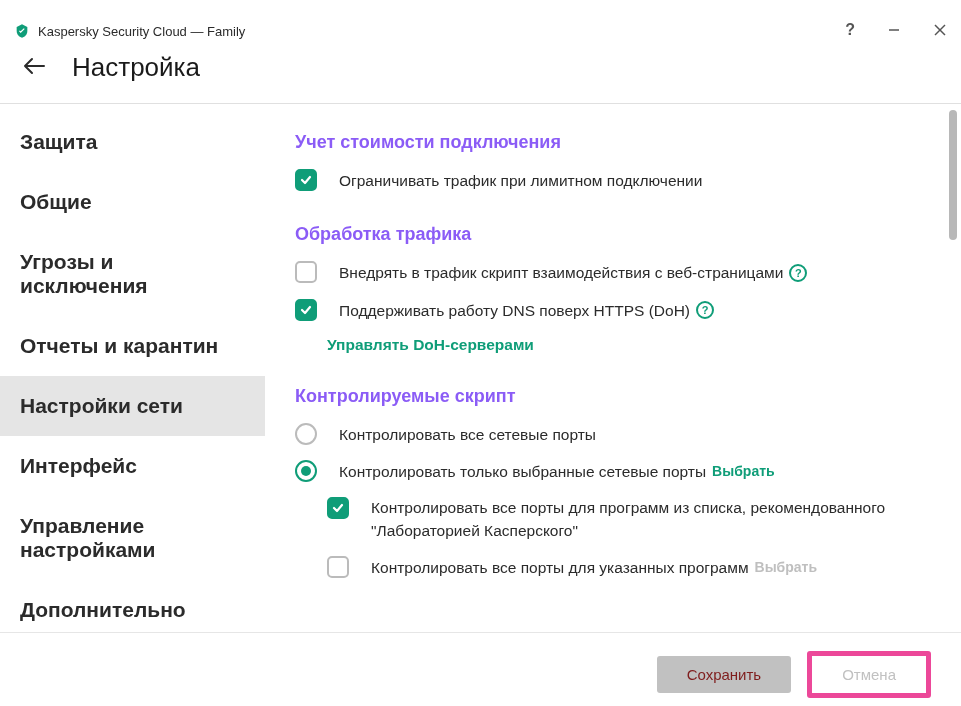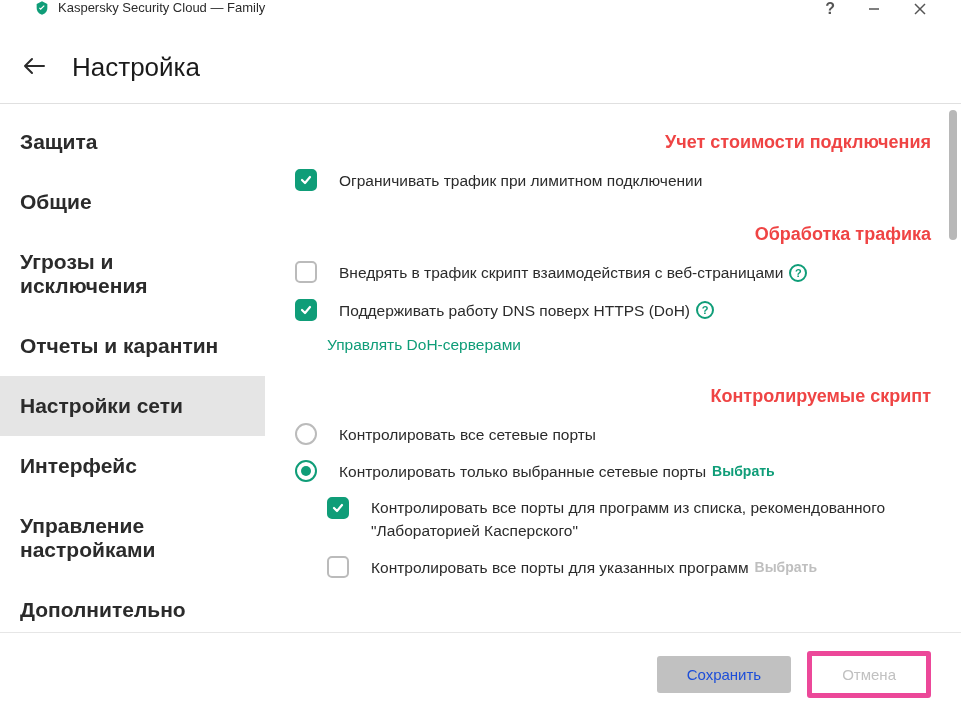--- a/index.html
+++ b/index.html
@@ -11,22 +11,22 @@
     body {
       width: 961px;
       height: 706px;
       background: #ffffff;
       overflow: hidden;
       position: relative;
     }
     .titlebar {
       height: 40px;
       display: flex;
-      align-items: flex-start;
-      padding: 0 34px;
+      align-items: flex-end;
+      padding: 0 14px;
       border-bottom: 1px solid transparent;
     }
     .titlebar-logo {
       width: 16px;
       height: 16px;
       margin-right: 8px;
     }
     .titlebar-title {
       font-size: 13px;
       color: #2b2b2b;
@@ -90,23 +90,22 @@
       right: 4px;
       top: 6px;
       width: 8px;
       height: 130px;
       background: #b8b8b8;
       border-radius: 4px;
     }
     .section-title {
       font-size: 18px;
       font-weight: 600;
-      color: #ef4444;
+      color: #8b5cf6;
       margin-bottom: 16px;
-      text-align: right;
     }
     .section {
       margin-bottom: 32px;
     }
     .option-row {
       display: flex;
       align-items: flex-start;
       gap: 22px;
       margin-bottom: 14px;
     }
@@ -178,21 +177,21 @@
       font-weight: bold;
       display: inline-flex;
       align-items: center;
       justify-content: center;
       cursor: pointer;
       flex-shrink: 0;
     }
     .link-text {
       color: #0f9d78;
       font-size: 15.5px;
-      font-weight: 400;
+      font-weight: 700;
       cursor: pointer;
       margin-left: 32px;
     }
     .inline-link {
       color: #0f9d78;
       font-size: 14px;
       font-weight: 600;
       cursor: pointer;
     }
     .inline-link.disabled {
@@ -212,21 +211,21 @@
     }
     .btn {
       padding: 10px 30px;
       font-size: 15px;
       border-radius: 3px;
       cursor: pointer;
       border: none;
     }
     .btn-primary {
       background: #c1c1c1;
-      color: #1d4ed8;
+      color: #7f1d1d;
     }
     .btn-secondary {
       background: #ffffff;
       color: #c1c1c1;
       border: 5px solid #ec4899;
     }
   </style>
 </head>
 <body>
 

